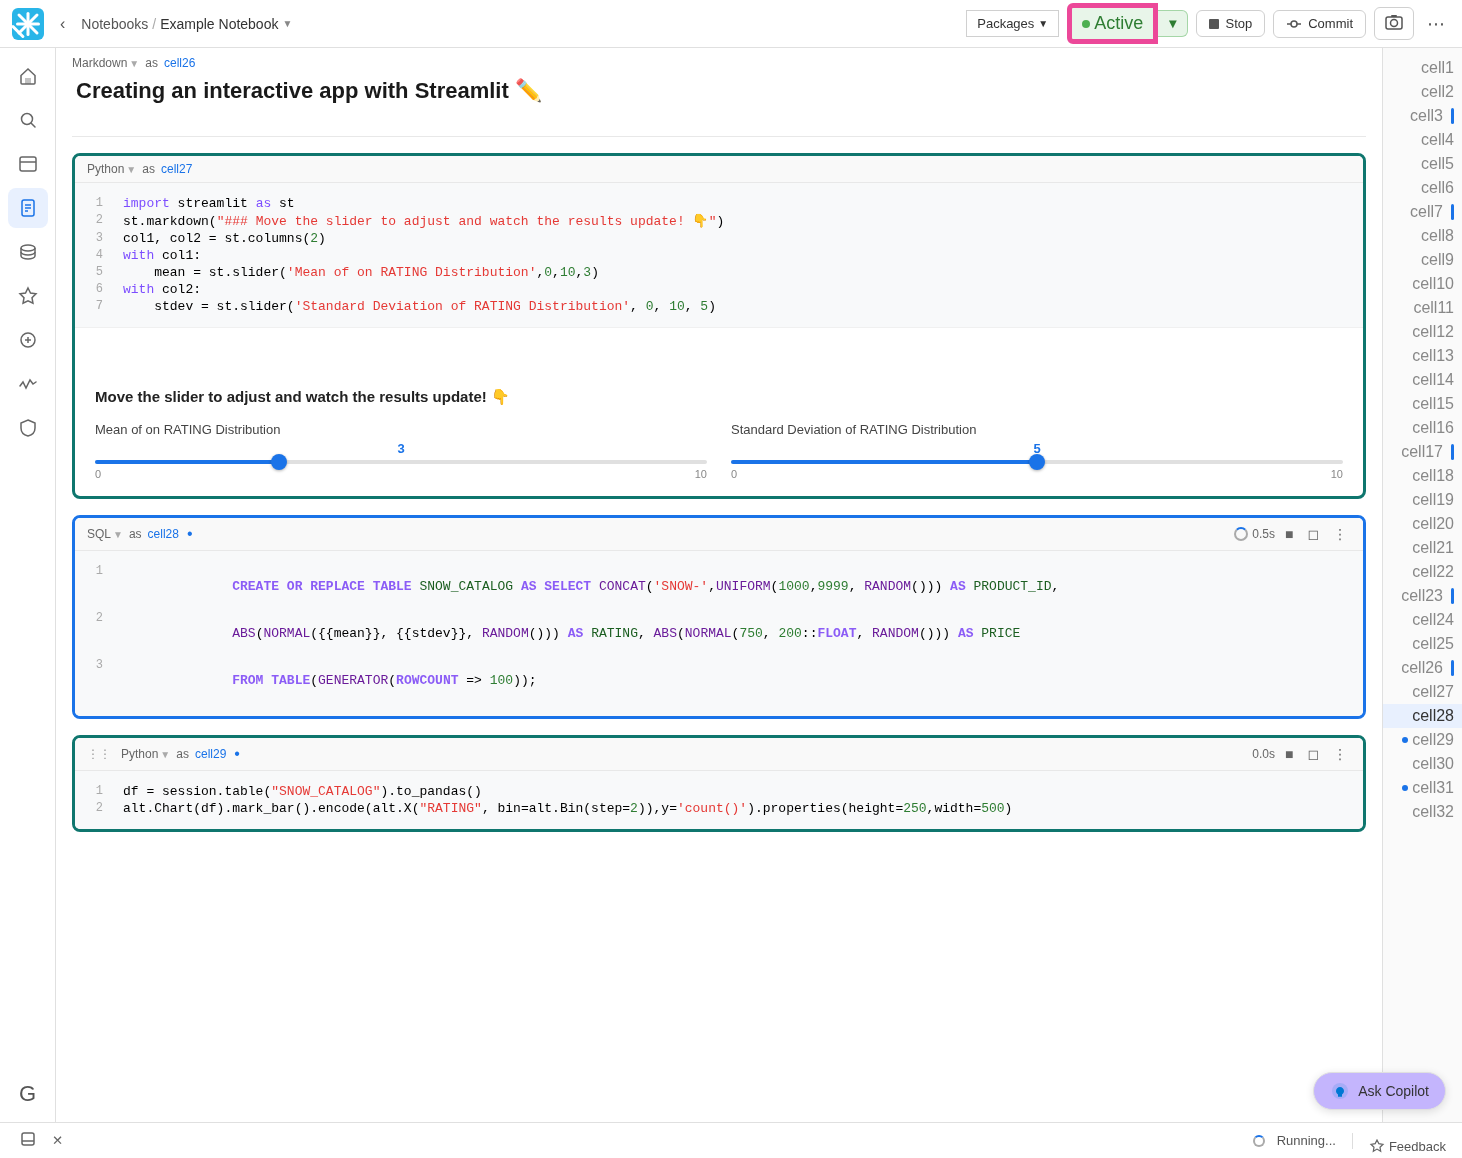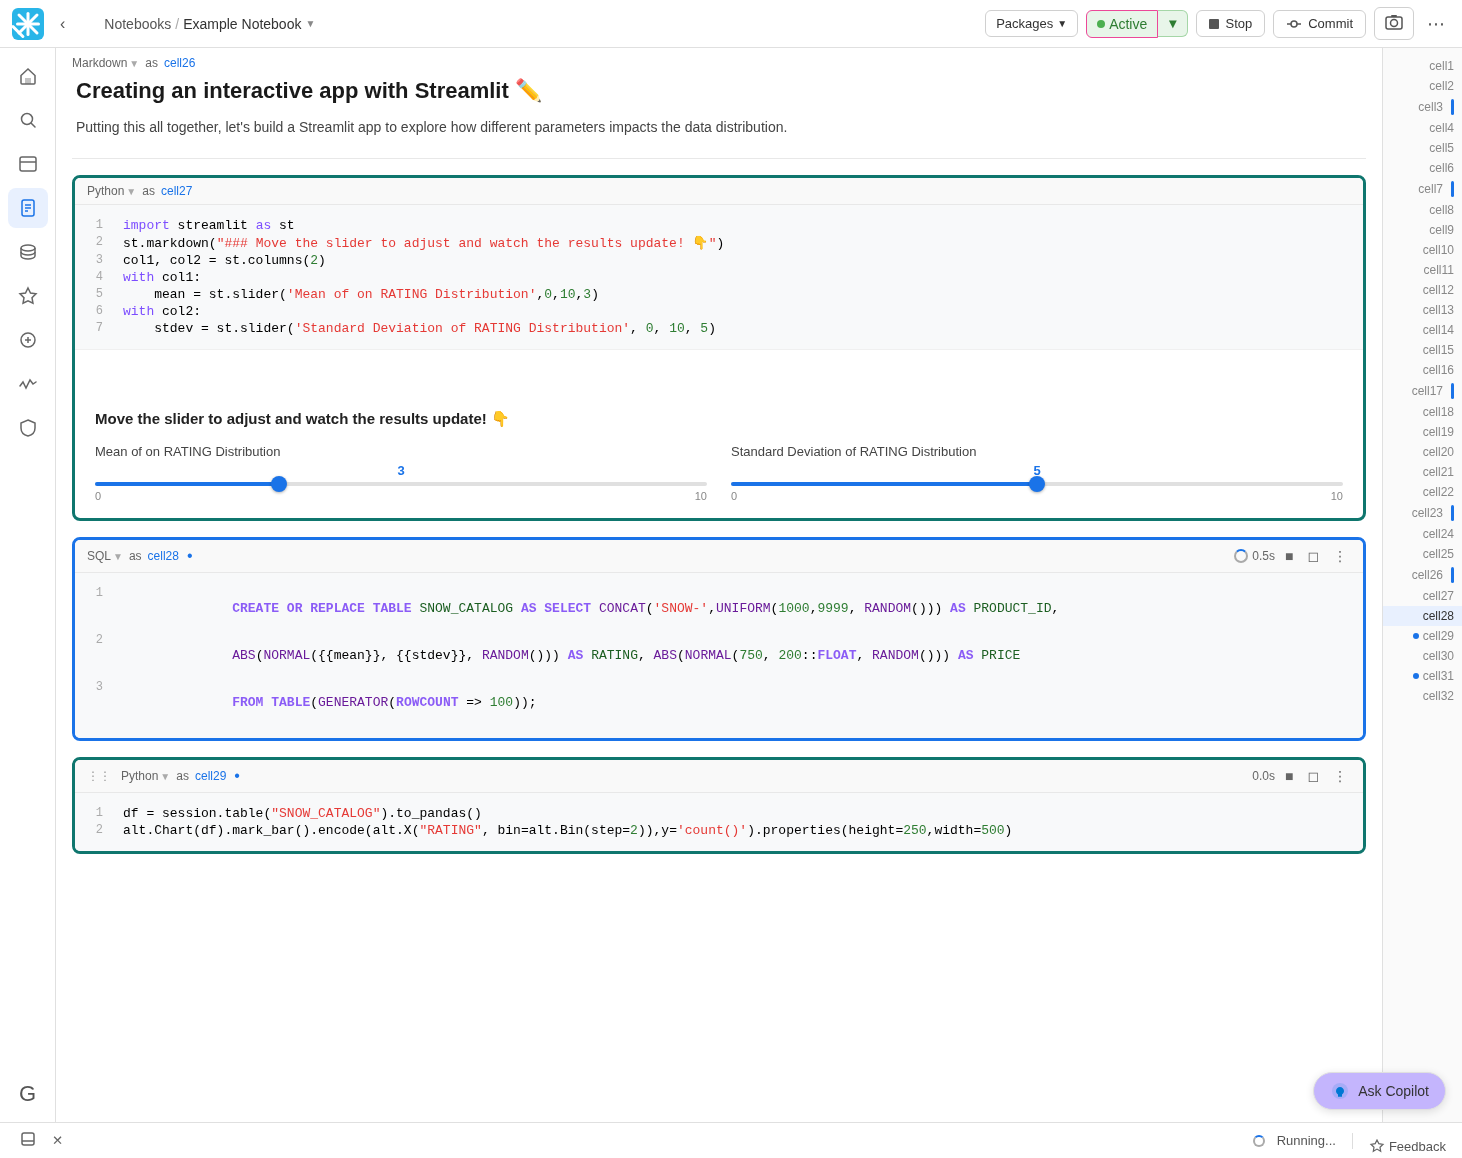--- a/index.html
+++ b/index.html
@@ -5,32 +5,32 @@
     * { box-sizing: border-box; margin: 0; padding: 0; }
     body { font-family: -apple-system, BlinkMacSystemFont, 'Segoe UI', sans-serif; background: #f0f2f5; display: flex; flex-direction: column; height: 1158px; width: 1462px; overflow: hidden; }
 
     
     .top-nav {
       display: flex; align-items: center; background: #fff; border-bottom: 1px solid #e0e0e0;
       height: 48px; padding: 0 12px; gap: 8px; flex-shrink: 0; z-index: 10;
     }
     .snowflake-logo { width: 32px; height: 32px; flex-shrink: 0; }
     .nav-back-btn { border: none; background: none; cursor: pointer; padding: 4px 8px; border-radius: 4px; display: flex; align-items: center; color: #555; font-size: 16px; }
-    .nav-breadcrumb { display: flex; align-items: center; gap: 4px; font-size: 14px; color: #333; margin-left: 23px; }
+    .nav-breadcrumb { display: flex; align-items: center; gap: 4px; font-size: 14px; color: #333; }
     .nav-breadcrumb .sep { color: #aaa; }
     .nav-notebook-name { font-weight: 500; display: flex; align-items: center; gap: 4px; }
     .nav-dropdown-arrow { color: #888; font-size: 10px; }
     .nav-spacer { flex: 1; }
     .nav-packages-btn {
-      display: flex; align-items: center; gap: 4px; border: 1px solid #d0d0d0; border-radius: 6px;
+      display: flex; align-items: center; gap: 4px; border: 1px solid #d0d0d0; border-radius: 0;
       padding: 5px 10px; font-size: 13px; cursor: pointer; background: #fff; color: #333;
     }
     .nav-active-btn {
-      display: flex; align-items: center; gap: 4px; background: #e8f5e9; border: 1px solid #ec4899;
-      border-radius: 6px 0 0 6px; padding: 5px 10px; font-size: 14px; cursor: pointer; color: #2e7d32;
+      display: flex; align-items: center; gap: 4px; background: #e8f5e9; border: 5px solid #ec4899;
+      border-radius: 6px 0 0 6px; padding: 5px 10px; font-size: 18px; cursor: pointer; color: #2e7d32;
     }
     .nav-active-dropdown {
       border: 1px solid #a5d6a7; border-left: none; background: #e8f5e9;
       border-radius: 0 6px 6px 0; padding: 5px 8px; cursor: pointer; color: #2e7d32;
     }
     .status-dot { width: 8px; height: 8px; border-radius: 50%; background: #4caf50; display: inline-block; }
     .nav-stop-btn {
       display: flex; align-items: center; gap: 6px; border: 1px solid #d0d0d0; border-radius: 6px;
       padding: 5px 12px; font-size: 13px; cursor: pointer; background: #fff; color: #333;
     }
@@ -60,21 +60,21 @@
 
     
     .content-area { flex: 1; overflow-y: auto; padding: 0; background: #fff; }
 
     
     .cell-nav {
       width: 80px; background: #fafafa; border-left: 1px solid #e0e0e0;
       overflow-y: auto; padding: 8px 0; flex-shrink: 0;
     }
     .cell-nav-item {
-      display: flex; align-items: center; padding: 3px 8px; font-size: 12px;
+      display: flex; align-items: center; padding: 3px 8px; font-size: 16px;
       color: #888; cursor: pointer; white-space: nowrap; justify-content: flex-end; gap: 4px;
     }
     .cell-nav-item.active { color: #333; font-weight: 500; background: #e8f0fe; }
     .cell-nav-item .cell-indicator { width: 3px; height: 16px; background: #1a73e8; border-radius: 2px; margin-left: 4px; }
     .cell-nav-dot { width: 6px; height: 6px; border-radius: 50%; background: #1a73e8; }
 
     
     .notebook-content { padding: 0 0 40px 0; }
 
     
@@ -299,21 +299,20 @@
           <span class="cell-type-dropdown">▼</span>
         </div>
         <span>as</span>
         <span class="cell-name">cell26</span>
       </div>
 
       <div class="markdown-cell">
         <div class="markdown-title">
           Creating an interactive app with Streamlit <span>✏️</span>
         </div>
-        <div class="markdown-text">Putting this all together, let's build a Streamlit app to explore how different parameters impacts the data distribution.</div>
       </div>
 
       <div class="divider-line"></div>
 
       <div class="code-cell" style="margin-top:16px;">
         <div class="code-cell-header">
           <div class="cell-type-selector">
             <span>Python</span>
             <span class="cell-type-dropdown">▼</span>
           </div>

